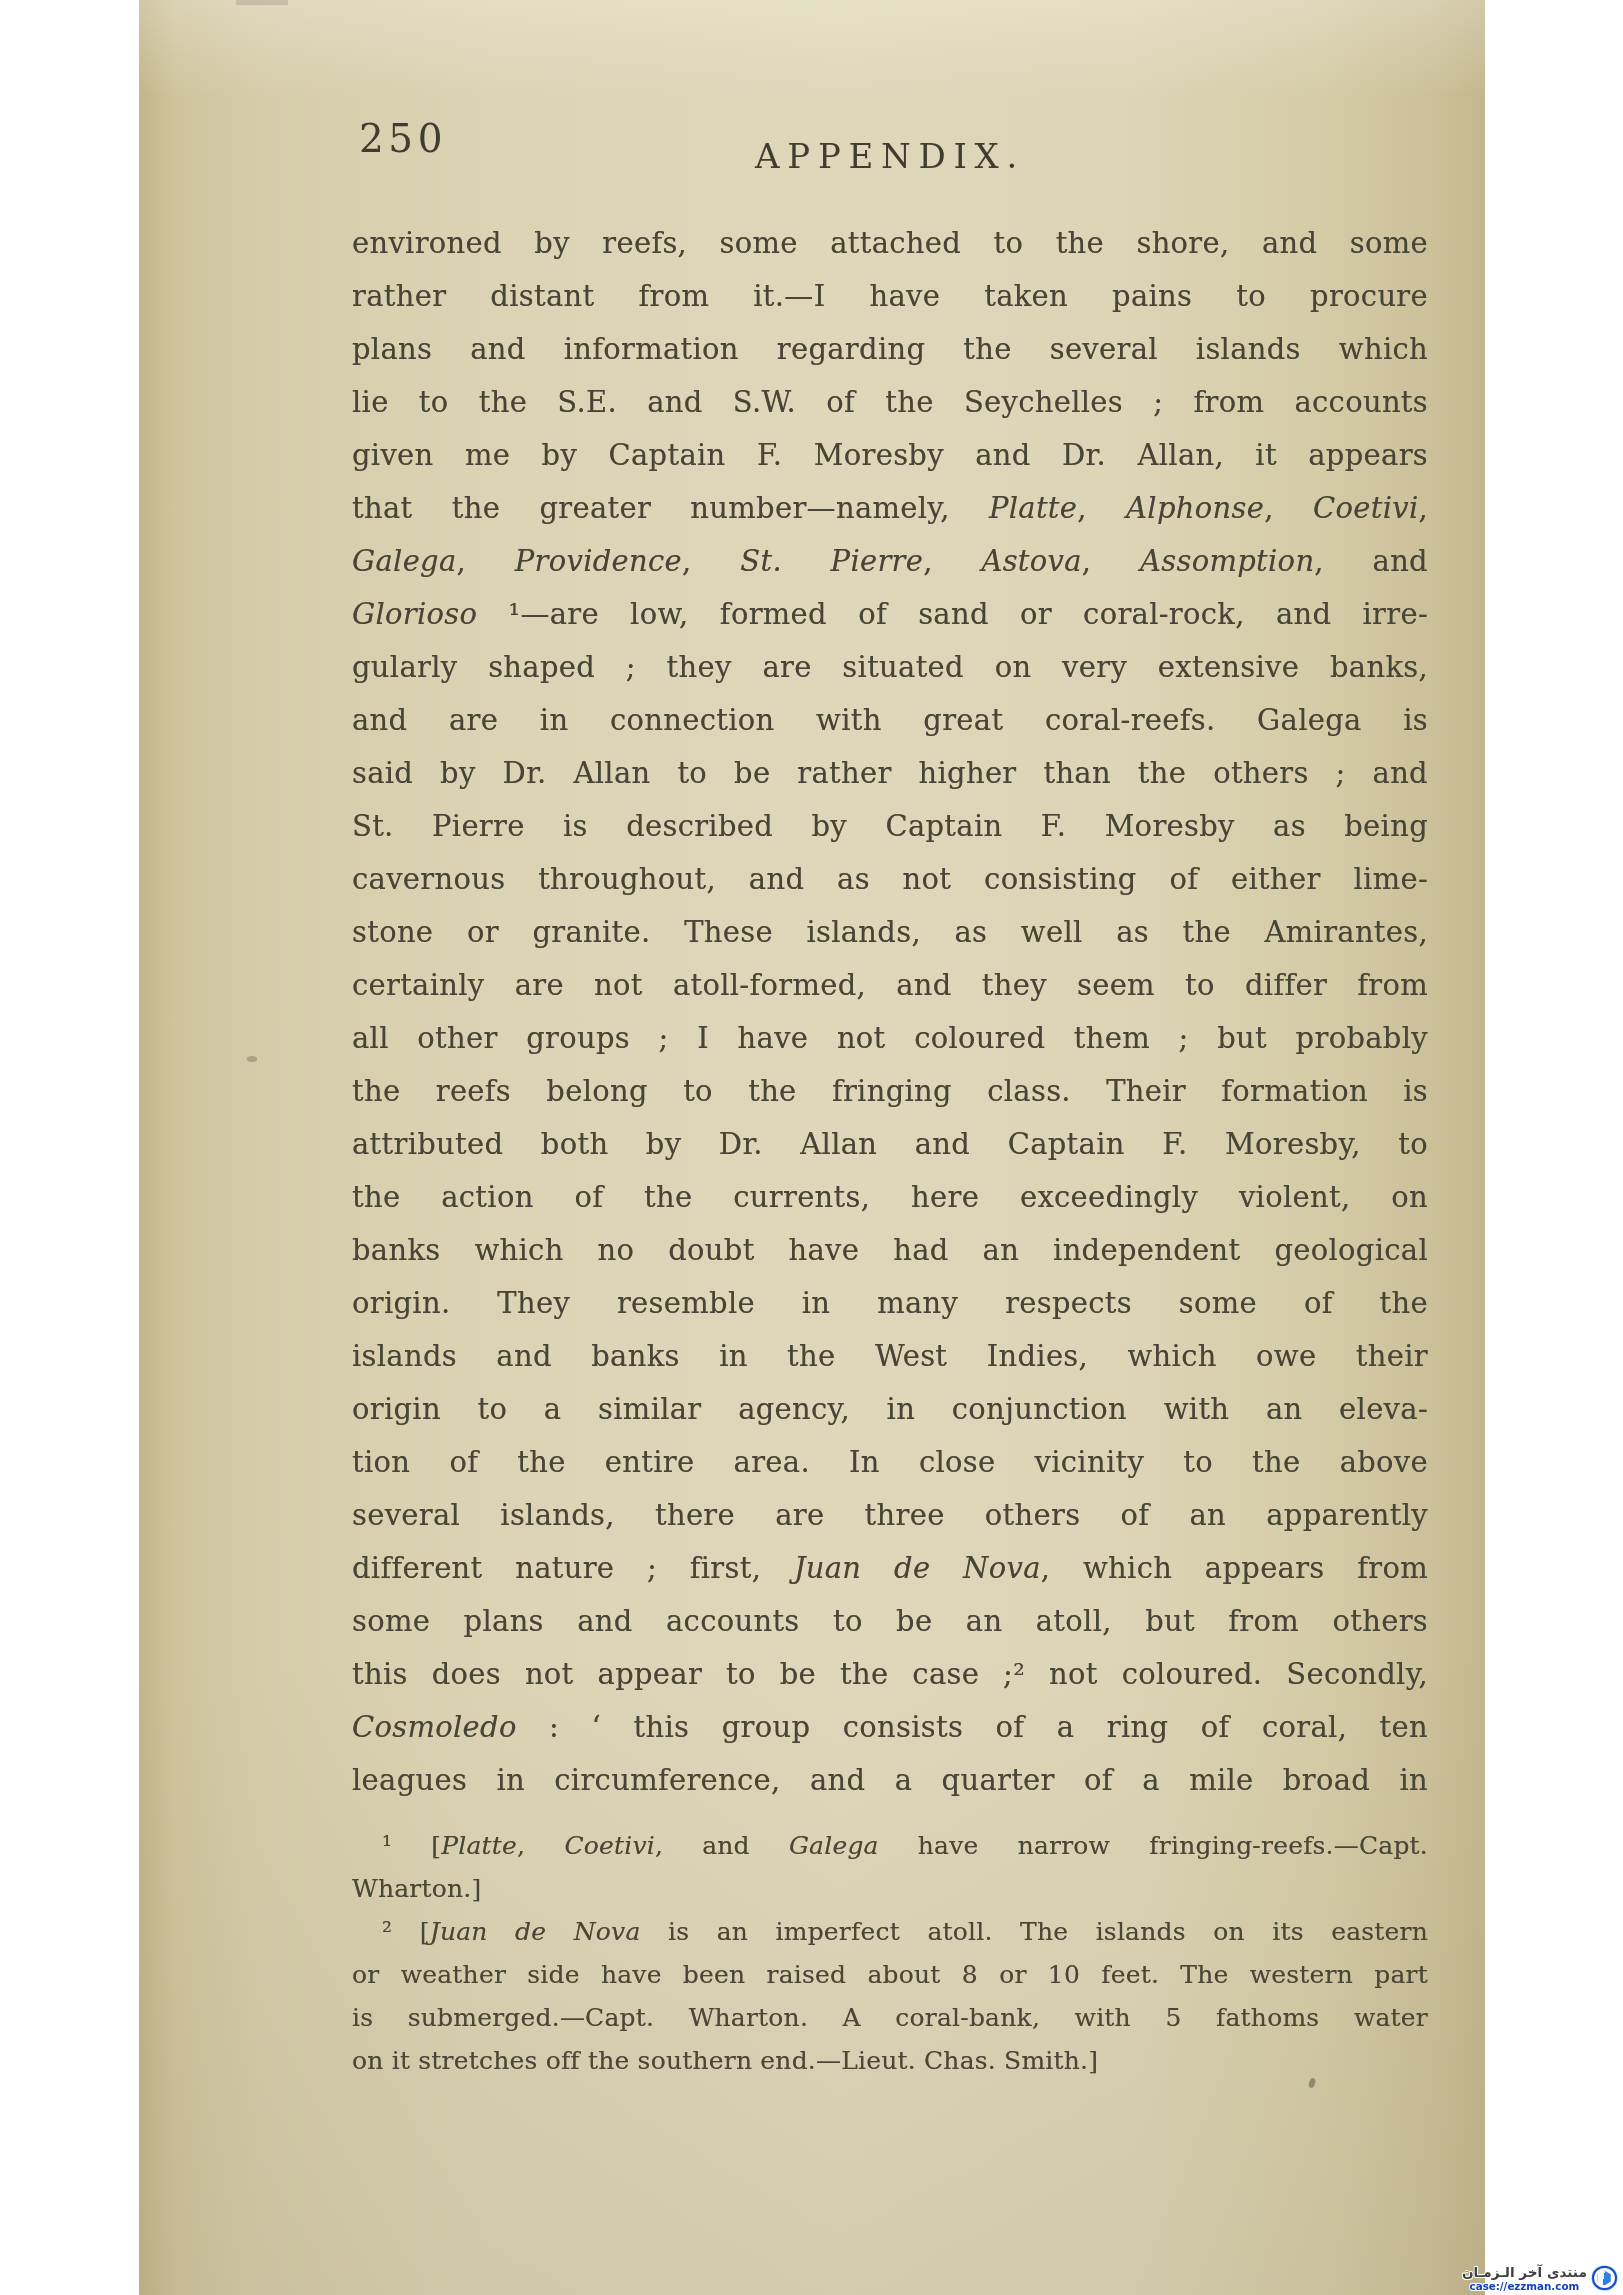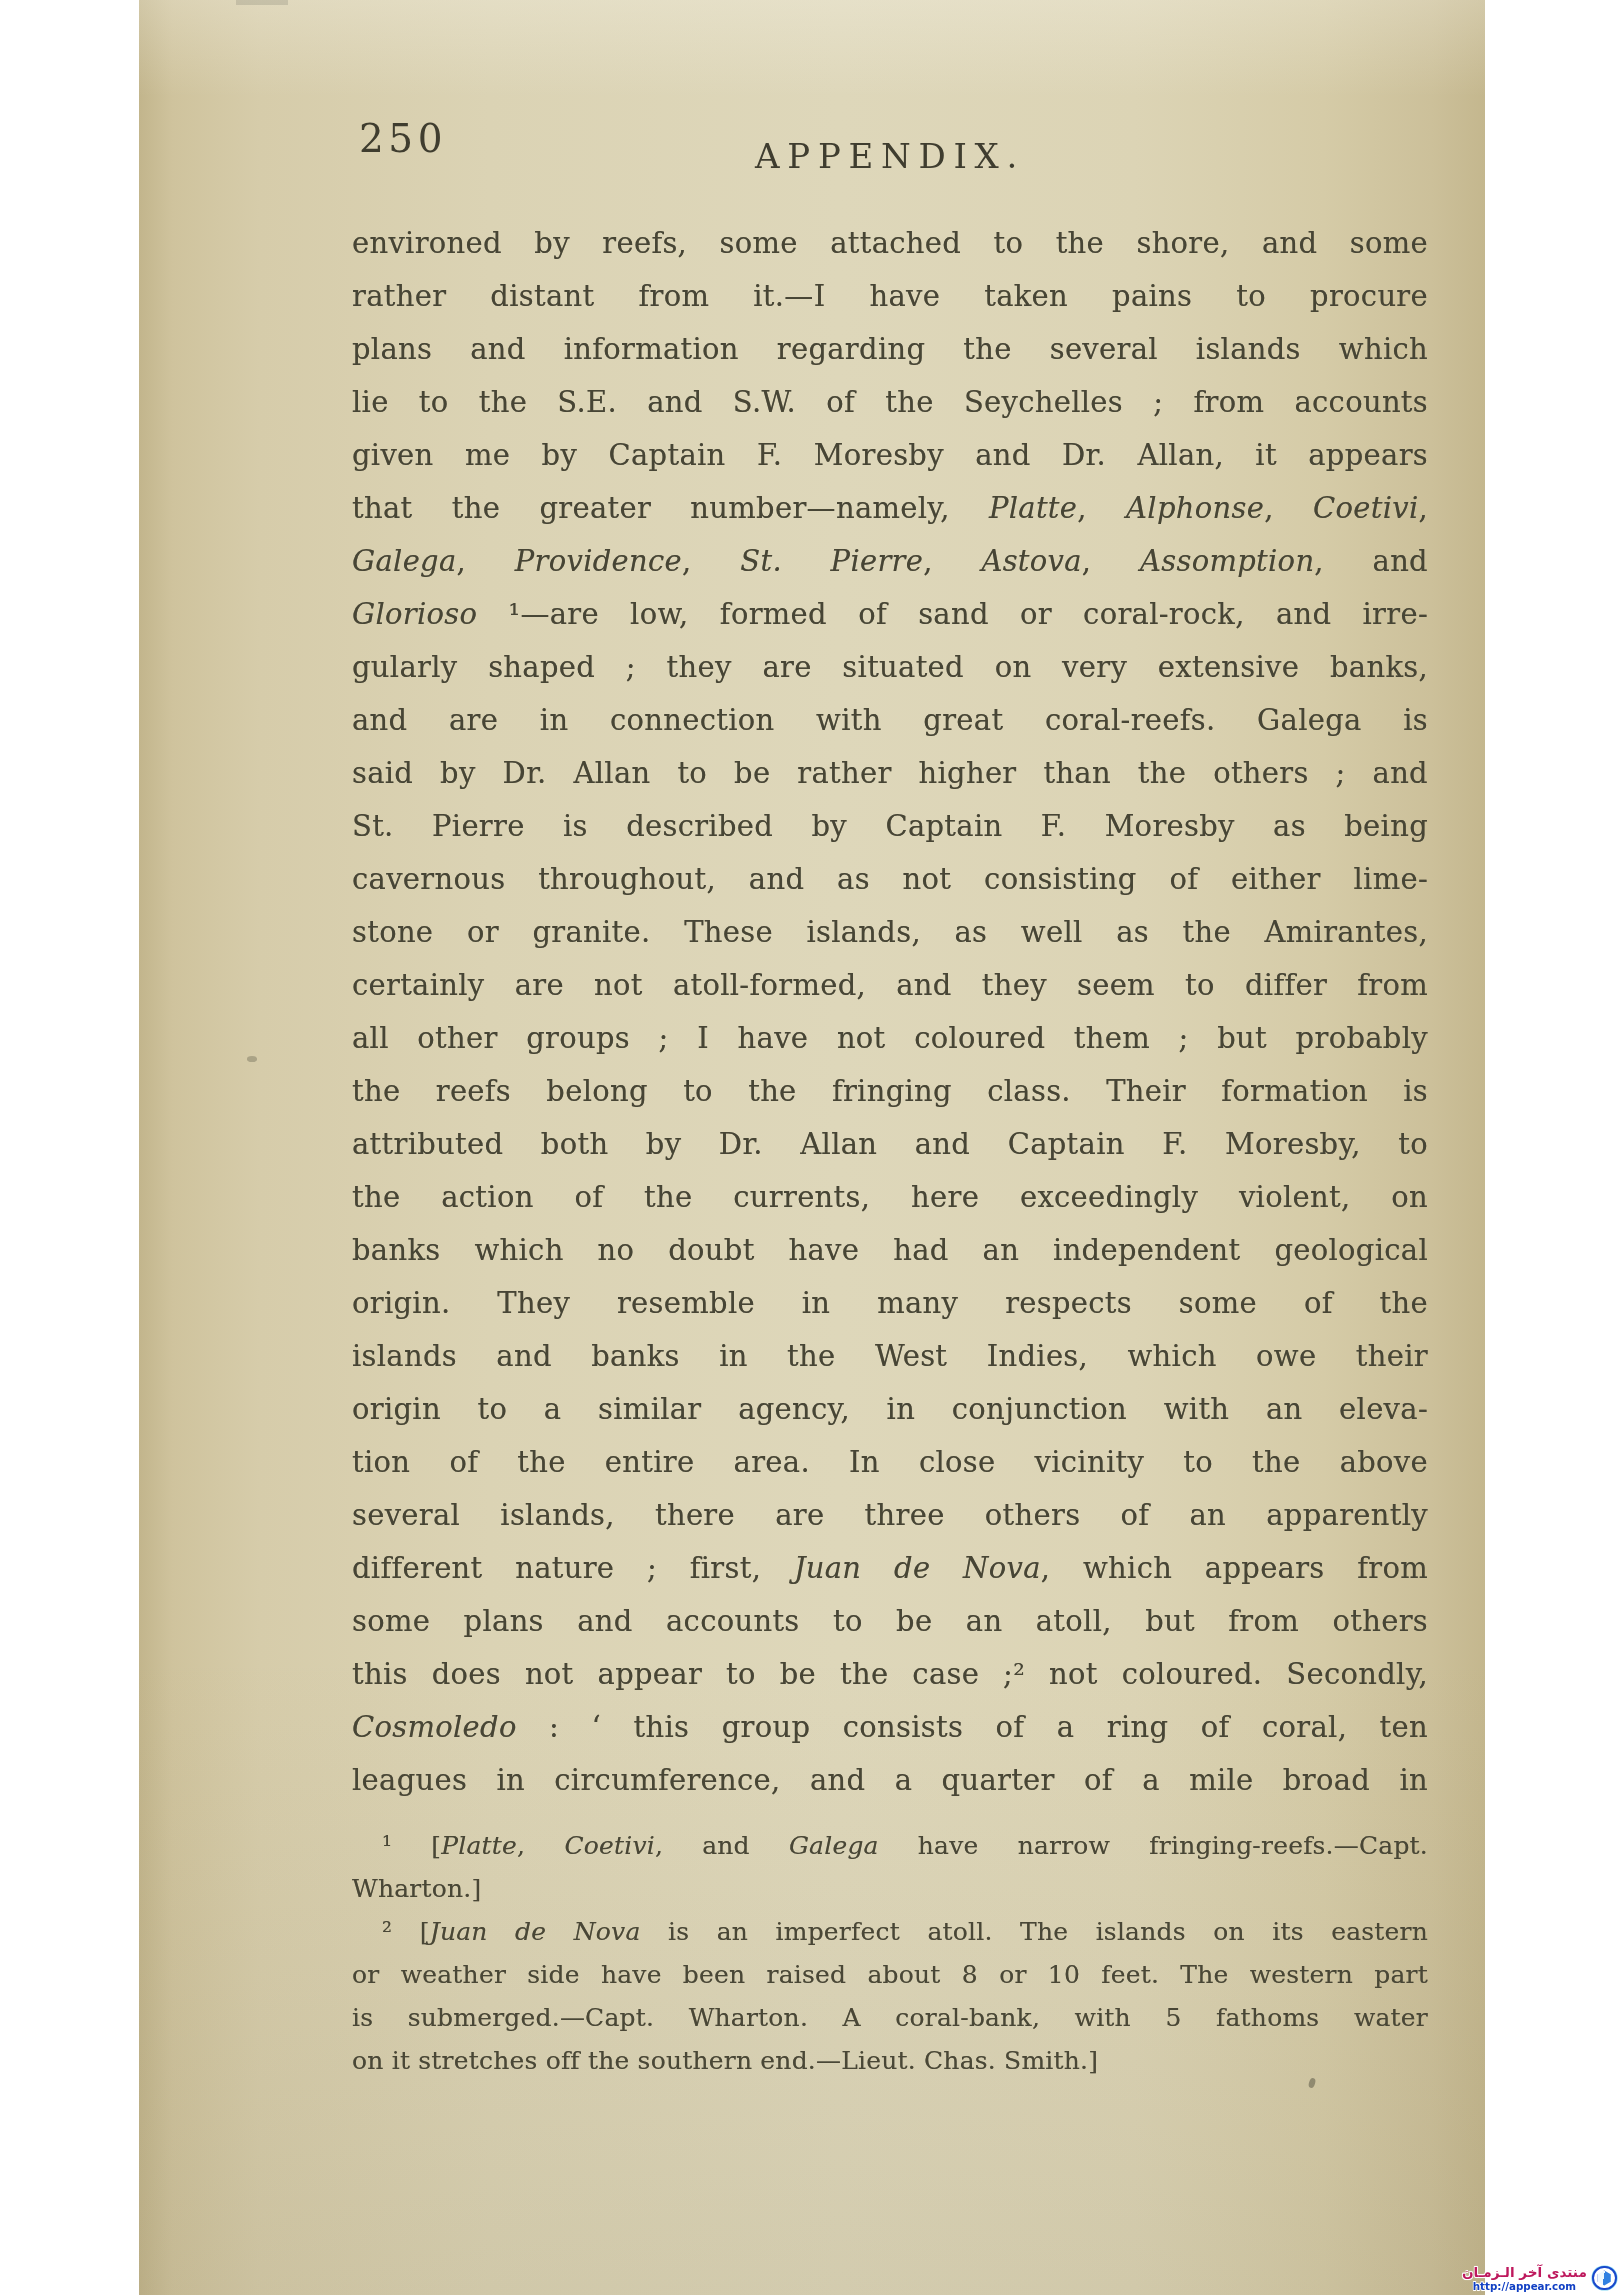--- a/index.html
+++ b/index.html
@@ -31,21 +31,21 @@
   
   .speck{position:absolute;border-radius:50%;}
   .s1{left:108px;top:1056px;width:10.3px;height:5.8px;background:rgba(100,97,80,.38);}
   .s2{left:1170px;top:2078px;width:5.8px;height:10.3px;background:rgba(80,78,62,.5);transform:rotate(18deg);}
   .s3{left:97px;top:0;width:52px;height:5.2px;background:rgba(70,70,56,.25);border-radius:0;}
 
   
   .watermark{position:absolute;right:6.5px;bottom:2.6px;display:flex;align-items:center;gap:5.2px;
     font-family:"DejaVu Sans",sans-serif;}
   .wm-text{display:flex;flex-direction:column;align-items:center;gap:0;}
-  .wm-ar{direction:rtl;font-size:13.6px;font-weight:bold;color:#be185d;line-height:17px;
+  .wm-ar{direction:rtl;font-size:13.6px;font-weight:bold;color:#404040;line-height:17px;
     text-shadow:0 0 1.3px #fff,0 0 1.3px #fff,0 0 1.9px #fff,0.6px 0.6px 0 #fff,-0.6px -0.6px 0 #fff,0.6px -0.6px 0 #fff,-0.6px 0.6px 0 #fff;}
   .wm-url{font-size:10.3px;font-weight:bold;color:#1140c4;line-height:11.6px;
     text-shadow:0 0 1.3px #fff,0 0 1.3px #fff,0.6px 0.6px 0 #fff,-0.6px -0.6px 0 #fff,0.6px -0.6px 0 #fff,-0.6px 0.6px 0 #fff;}
   .wm-logo{width:24.5px;height:24.5px;border-radius:50%;background:#ffffff;border:2.6px solid #1a49cc;
     box-sizing:border-box;display:flex;align-items:center;justify-content:center;
     box-shadow:0 0 0 0.6px #7fd4f0, 0 0 1.9px #fff;}
   .cube{width:13px;height:15px;
     background:linear-gradient(100deg,#eef8ff 0 44%,#2f80e2 44% 100%);
     clip-path:polygon(50% 0,100% 25%,100% 75%,50% 100%,0 75%,0 25%);
     outline:0.6px solid #1a49cc;}
@@ -102,20 +102,20 @@
     </div>
 
     <div class="speck s1"></div>
     <div class="speck s2"></div>
     <div class="speck s3"></div>
   </div>
 
   <div class="watermark">
     <div class="wm-text">
       <div class="wm-ar">منتدى آخر الـزمـان</div>
-      <div class="wm-url">http://appear.com</div>
+      <div class="wm-url">case://ezzman.com</div>
     </div>
     <div class="wm-logo">
       <div class="cube"></div>
     </div>
   </div>
 </div>
 
 
 </body></html>

